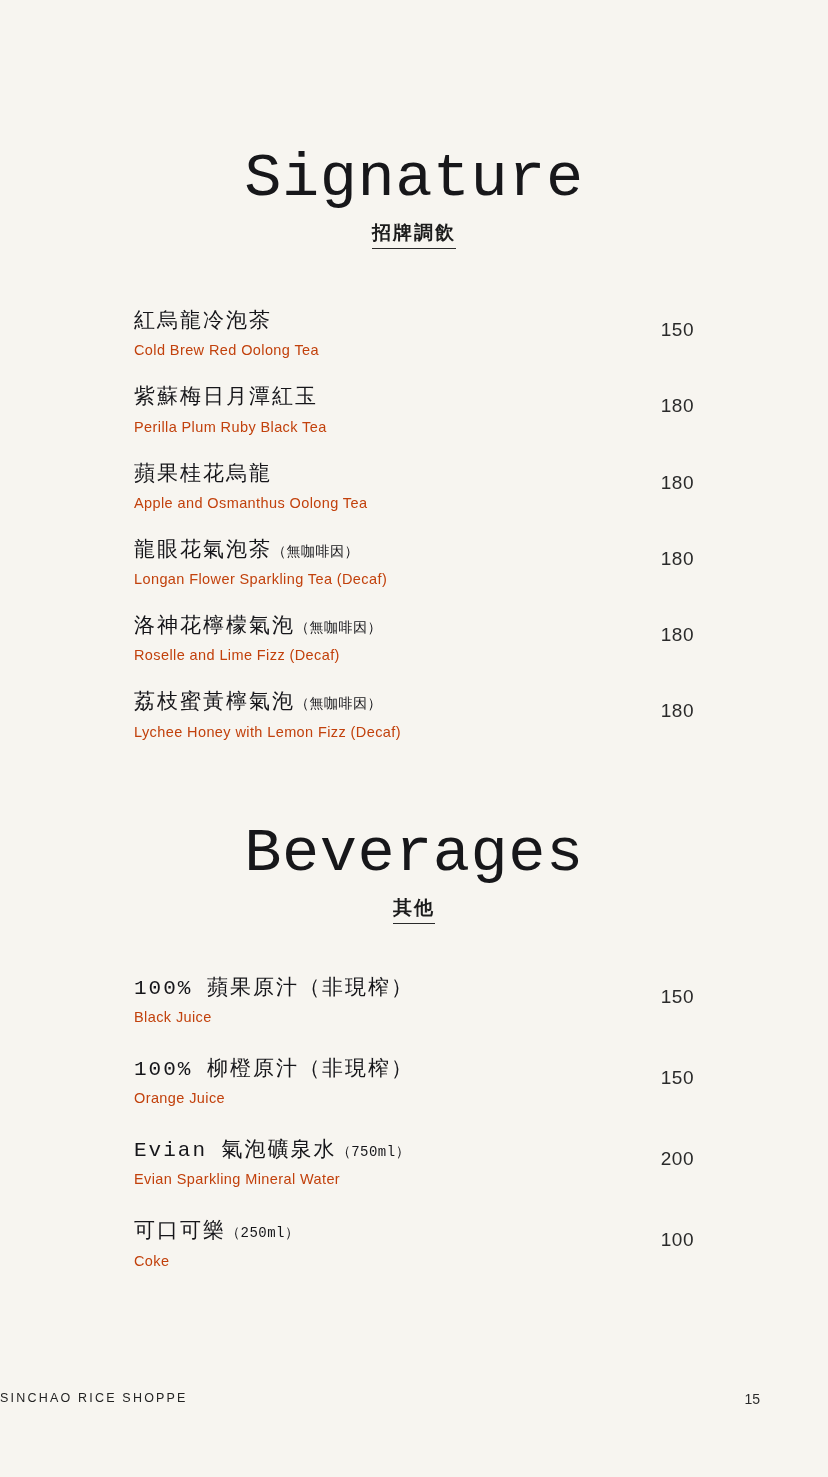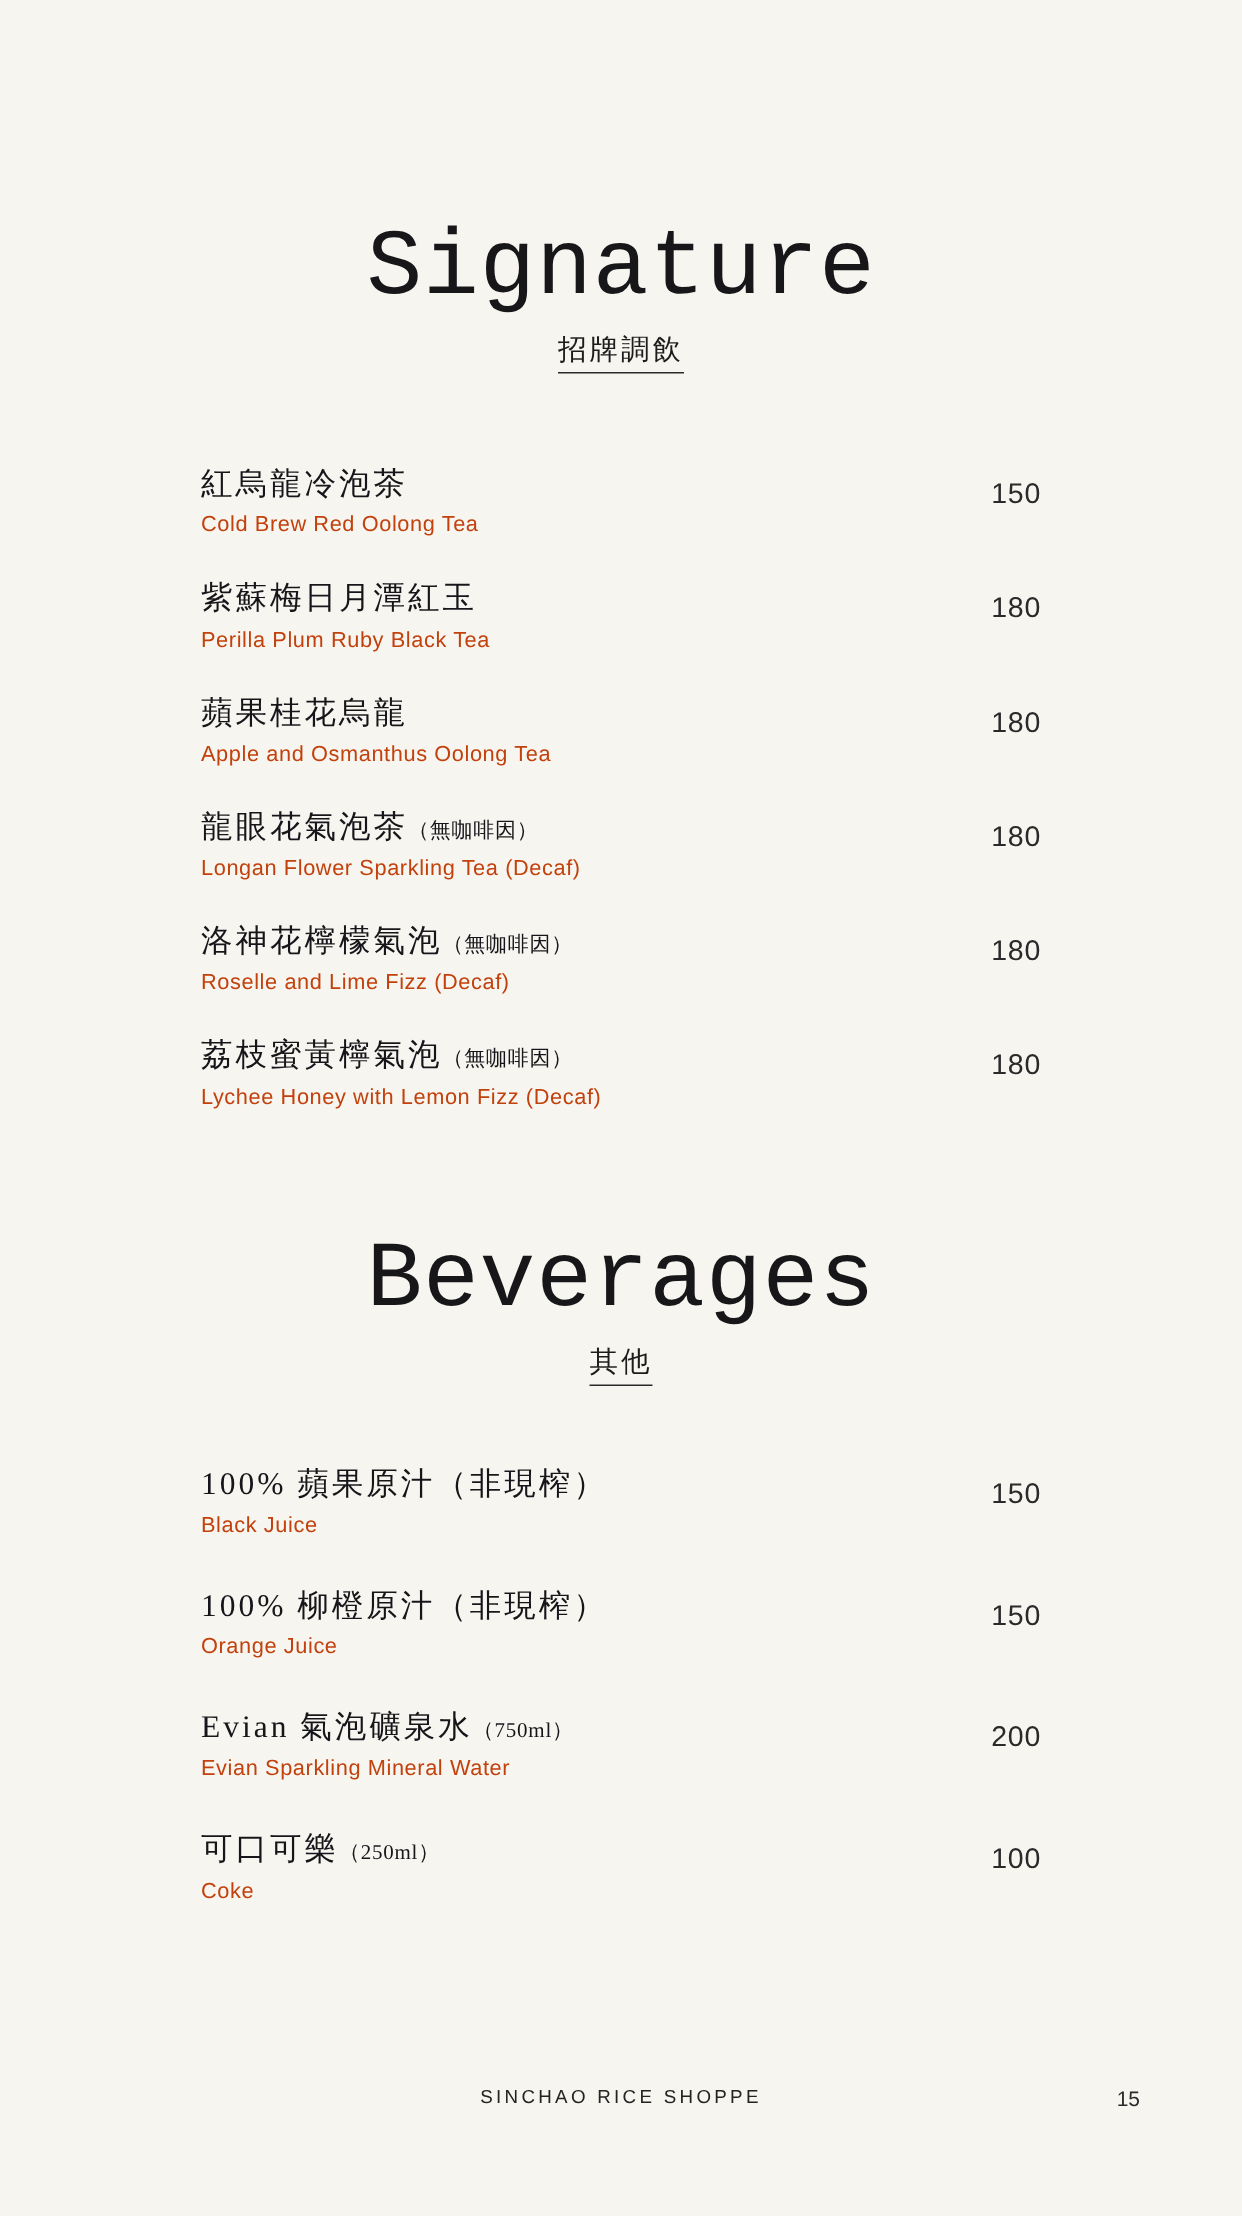--- a/index.html
+++ b/index.html
@@ -36,39 +36,40 @@
   }
   .section-sub {
     font-family: "DejaVu Serif", serif;
     font-size: 19px;
     letter-spacing: 2px;
     margin-top: 10px;
     display: inline-block;
     border-bottom: 1px solid #2a2a2a;
     padding-bottom: 2px;
     color: #1c1c1c;
+    font-weight: bold;
   }
 
   
   .menu-list {
     margin: 0 auto;
     width: 560px;
   }
   .menu-item {
     display: flex;
     align-items: flex-start;
     justify-content: space-between;
     margin-bottom: 27px;
   }
   .item-left {
     flex: 1 1 auto;
     padding-right: 20px;
   }
   .name-zh {
-    font-family: Liberation Serif, serif;
+    font-family: Liberation Mono, monospace;
     font-size: 21px;
     letter-spacing: 2px;
     color: #16161a;
     line-height: 1.25;
   }
   .name-zh .note {
     font-size: 14px;
     letter-spacing: 0.5px;
   }
   .name-en {
@@ -94,21 +95,21 @@
 
   
   .footer {
     position: absolute;
     left: 0;
     right: 0;
     bottom: 66px;
     height: 20px;
   }
   .footer-brand {
-    text-align: center;
+    text-align: left;
     font-family: "Liberation Sans", sans-serif;
     font-size: 12.5px;
     letter-spacing: 2.2px;
     color: #232323;
   }
   .footer-page {
     position: absolute;
     right: 68px;
     top: 0;
     font-family: "Liberation Sans", sans-serif;

